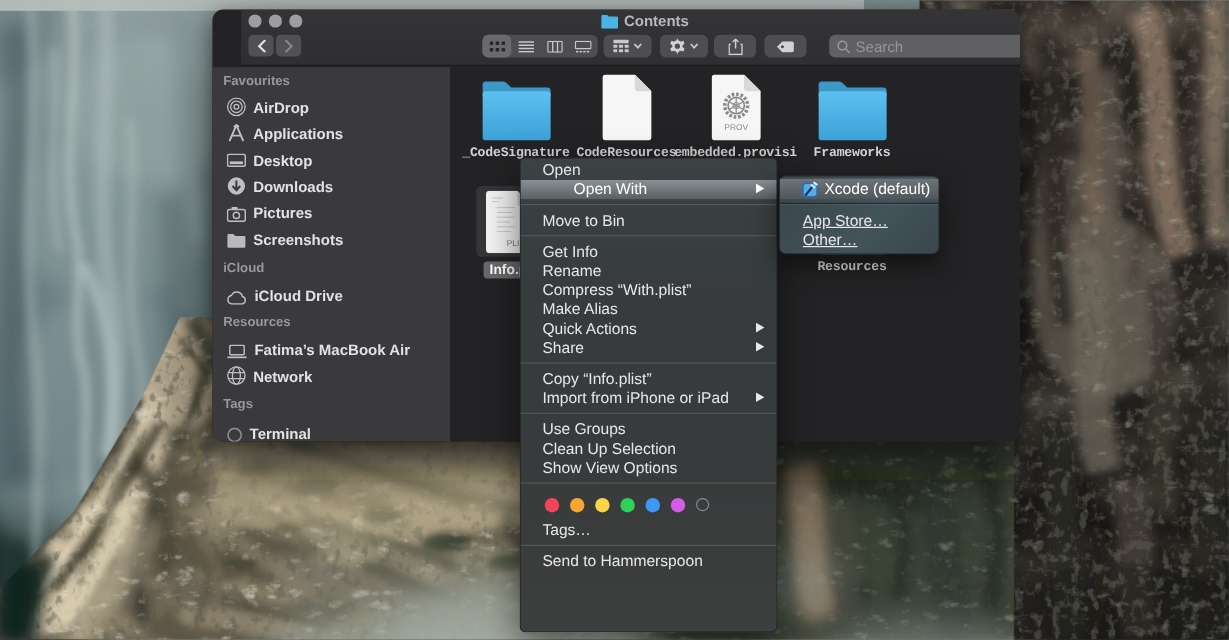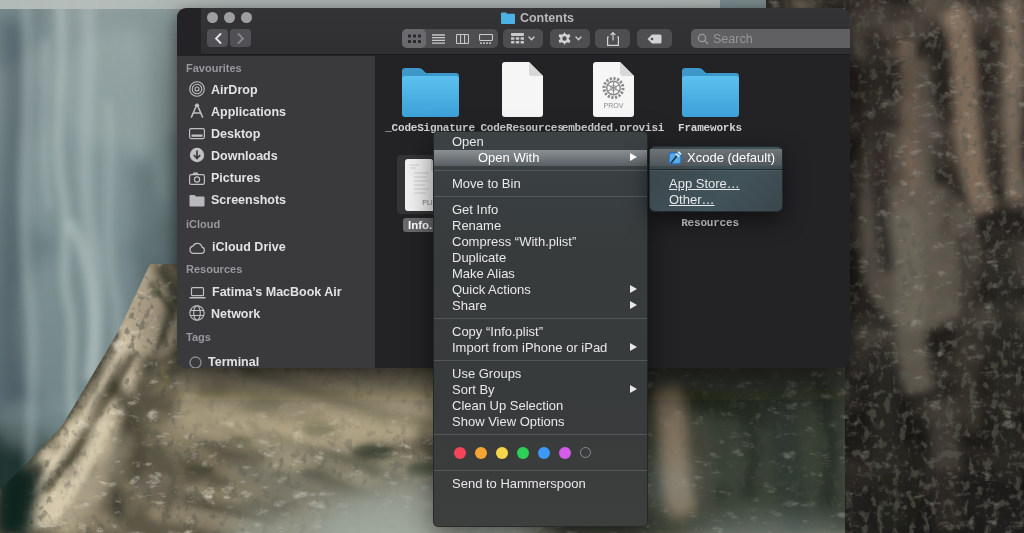--- a/index.html
+++ b/index.html
@@ -505,42 +505,41 @@
 
 <div id="menu">
   <div class="mrow">Open</div>
   <div class="mrow hl">Open With<span class="arr"></span></div>
   <div class="msep"></div>
   <div class="mrow">Move to Bin</div>
   <div class="msep"></div>
   <div class="mrow">Get Info</div>
   <div class="mrow">Rename</div>
   <div class="mrow">Compress “With.plist”</div>
-  <div class="mrow">Duplicate</div>
   <div class="mrow">Make Alias</div>
   <div class="mrow">Quick Actions<span class="arr"></span></div>
   <div class="mrow">Share<span class="arr"></span></div>
   <div class="msep"></div>
   <div class="mrow">Copy “Info.plist”</div>
   <div class="mrow">Import from iPhone or iPad<span class="arr"></span></div>
   <div class="msep"></div>
   <div class="mrow">Use Groups</div>
-  <div class="mrow">Sort By<span class="arr"></span></div>
   <div class="mrow">Clean Up Selection</div>
   <div class="mrow">Show View Options</div>
   <div class="msep"></div>
   <div id="dots">
     <span class="dot" style="background:#f3455a"></span>
     <span class="dot" style="background:#f5a531"></span>
     <span class="dot" style="background:#f8d64a"></span>
     <span class="dot" style="background:#2ed158"></span>
     <span class="dot" style="background:#3d99f5"></span>
     <span class="dot" style="background:#d35ce8"></span>
     <span class="dot" style="background:transparent;border:1.5px solid #8a8a8e;width:11px;height:11px"></span>
   </div>
+  <div class="mrow">Tags…</div>
   <div class="msep"></div>
   <div class="mrow">Send to Hammerspoon</div>
 </div>
 
 <div id="submenu">
   <div id="xcrow"><svg width="14" height="14" viewBox="0 0 14 14" style="margin-right:5px">
         <rect x="0.5" y="1" width="13" height="12.5" rx="3" fill="#2b6cb4"></rect>
         <rect x="1.8" y="2.3" width="10.4" height="10" rx="2" fill="#5aaae2"></rect>
         <path d="M3.5,11.5 L9.5,4" stroke="#17385e" stroke-width="1.8" stroke-linecap="round"></path>
         <path d="M8.3,2.2 L11.8,4.8 L10.6,6.2 L7.3,3.6 Z" fill="#d7e8f6"></path>

